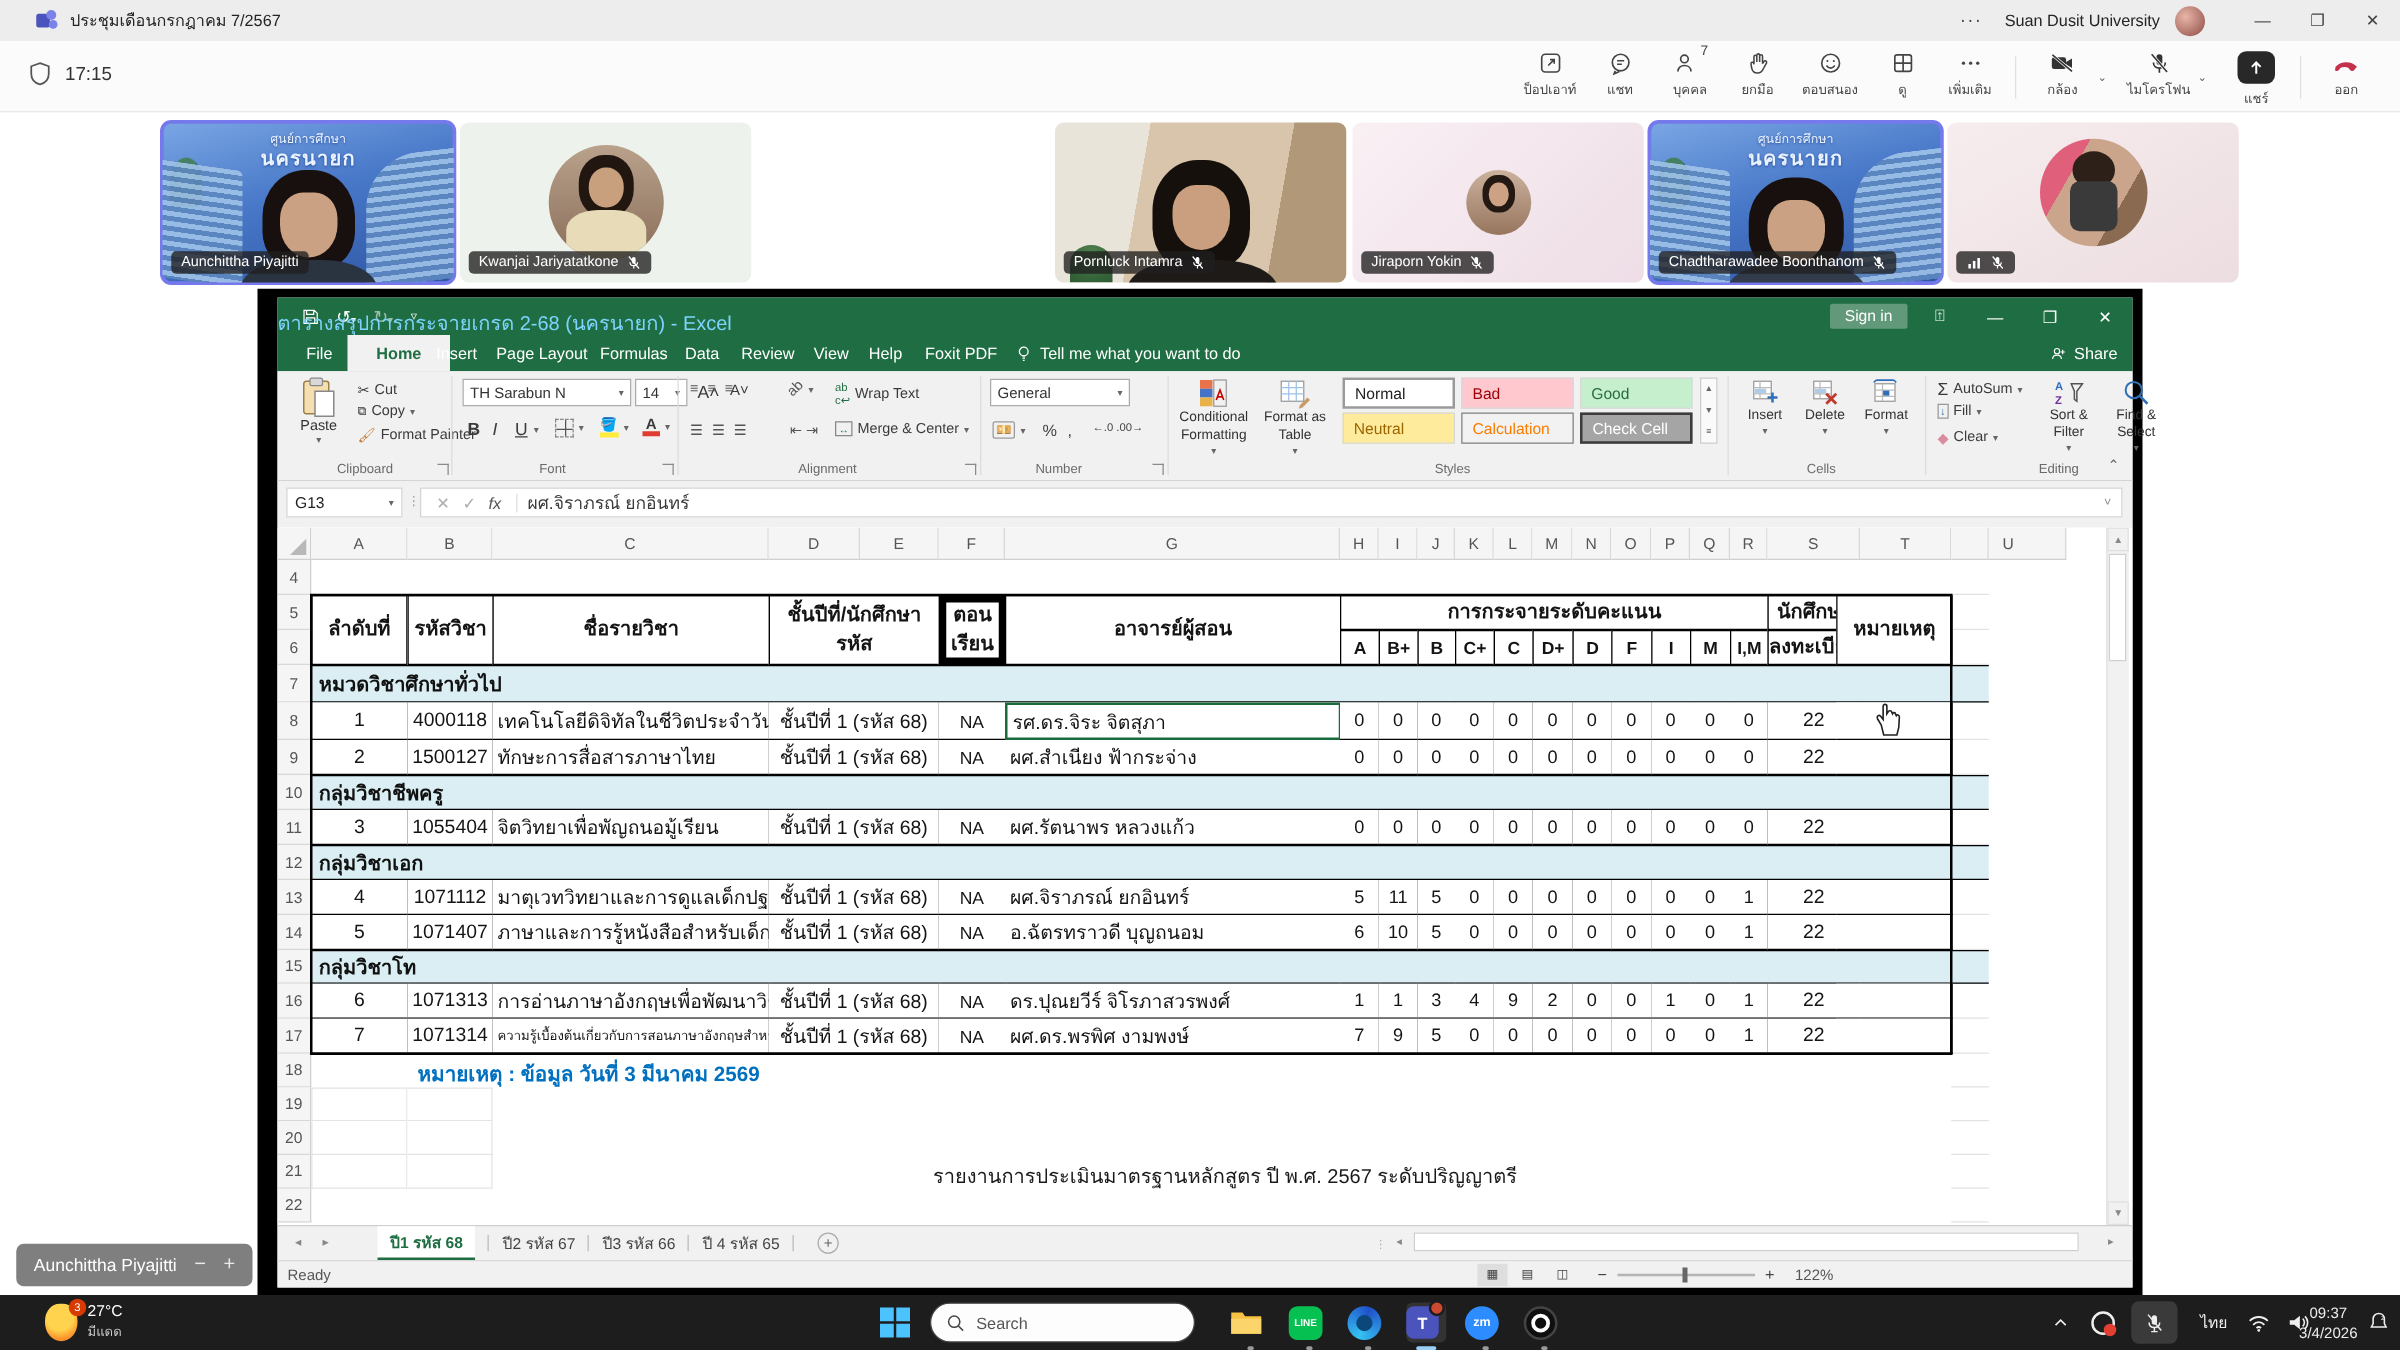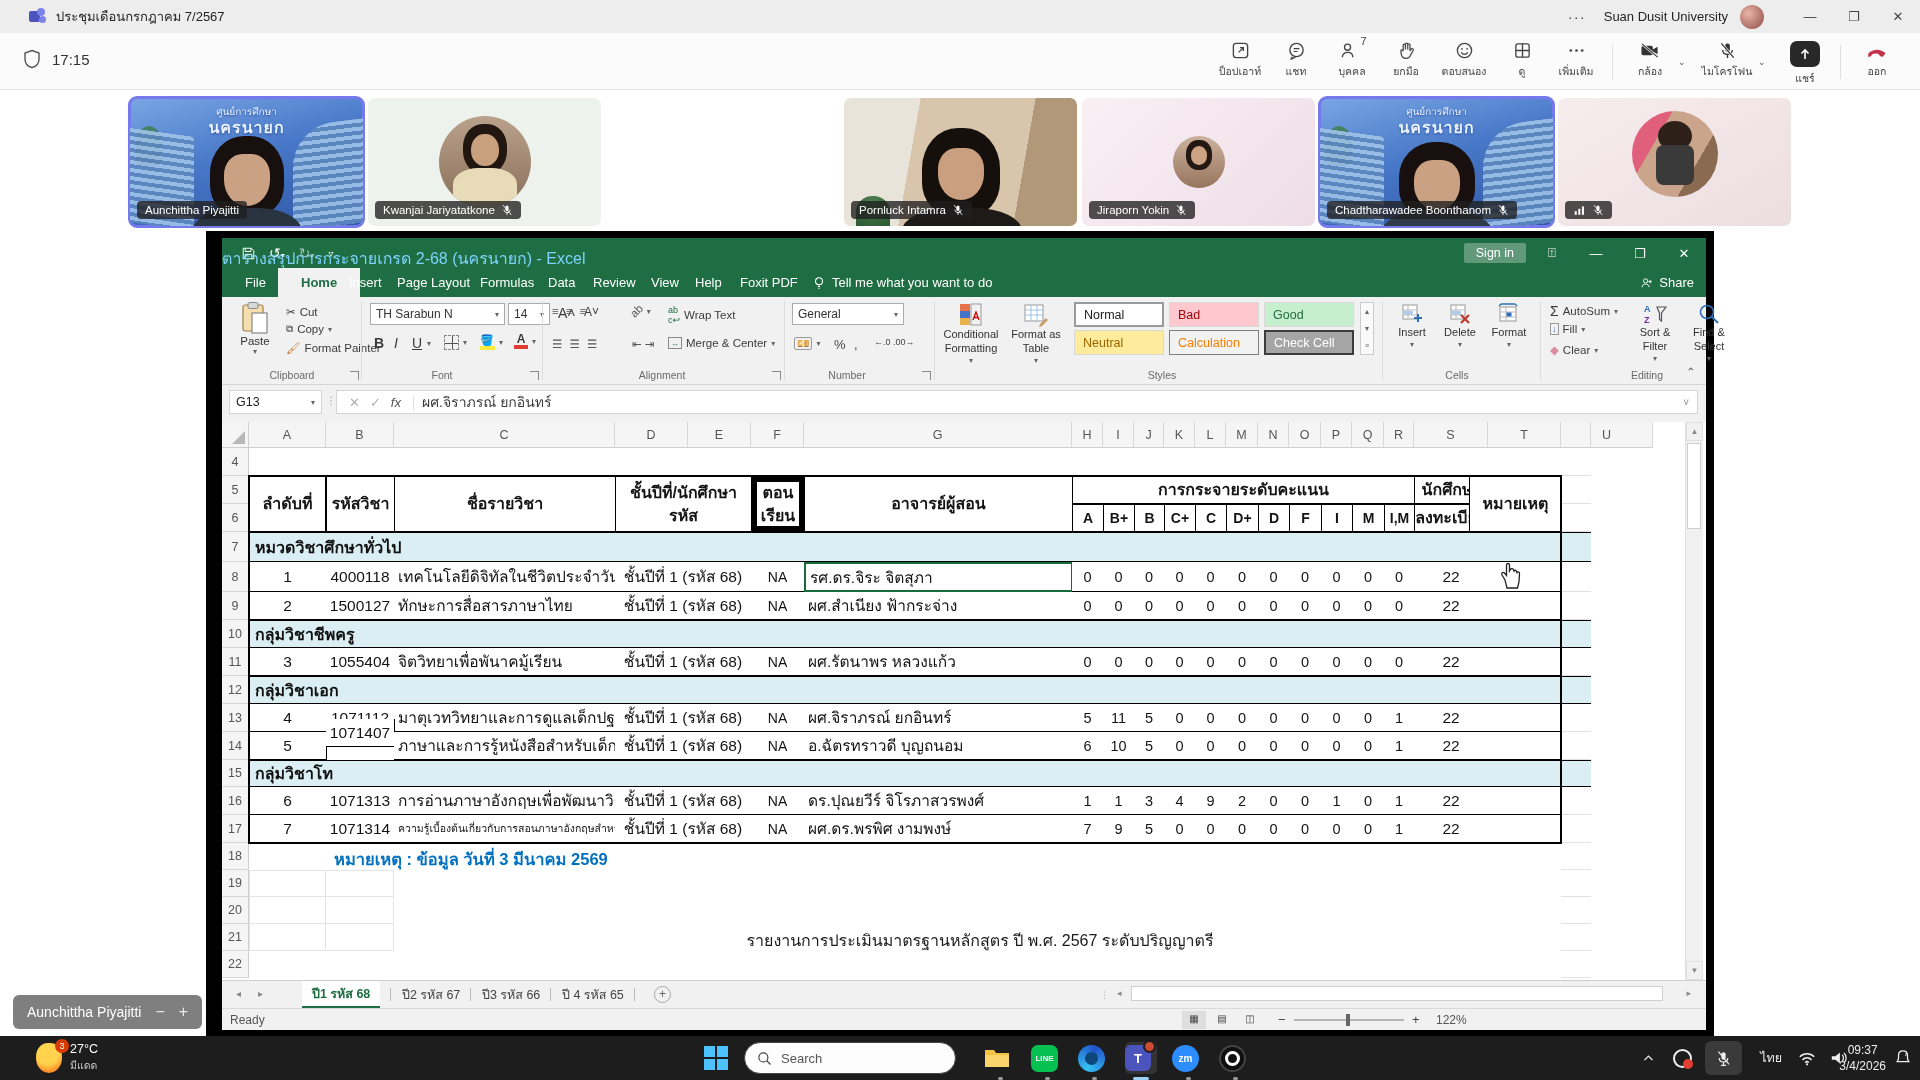--- a/index.html
+++ b/index.html
@@ -760,21 +760,21 @@
         <div class="cell ctr" style="left:1067px;top:170px;width:33px;height:28px;font-size:14.5px">0</div>
         <div class="cell ctr" style="left:1099px;top:170px;width:32px;height:28px;font-size:14.5px">0</div>
         <div class="cell ctr" style="left:1130px;top:170px;width:33px;height:28px;font-size:14.5px">0</div>
         <div class="cell ctr" style="left:1162px;top:170px;width:31px;height:28px;font-size:14.5px">0</div>
         <div class="cell ctr" style="left:1192px;top:170px;width:75px;height:28px;font-size:15.5px">22</div>
         <div class="cell ctr" style="left:1266px;top:170px;width:74px;height:28px;font-size:15.5px">22</div>
         <div class="cell ctr" style="left:1247px;top:170px;width:93px;height:28px;font-size:15.5px"></div>
         <div class="band" style="left:27px;top:198px;width:1342px;height:28px">กลุ่มวิชาชีพครู</div>
         <div class="cell ctr" style="left:27px;top:226px;width:78px;height:28px;font-size:15.5px">3</div>
         <div class="cell ctr" style="left:104px;top:226px;width:69px;height:28px;font-size:15.5px">1055404</div>
-        <div class="cell pad" style="left:172px;top:226px;width:222px;height:28px;font-size:15.5px">จิตวิทยาเพื่อพันาคมู้เรียน</div>
+        <div class="cell pad" style="left:172px;top:226px;width:222px;height:28px;font-size:15.5px">จิตวิทยาเพื่อพัญถนอมู้เรียน</div>
         <div class="cell ctr" style="left:393px;top:226px;width:137px;height:28px;font-size:15.5px">ชั้นปีที่ 1 (รหัส 68)</div>
         <div class="cell ctr" style="left:529px;top:226px;width:54px;height:28px;font-size:14px">NA</div>
         <div class="cell pad" style="left:582px;top:226px;width:269px;height:28px;font-size:15.5px">ผศ.รัตนาพร หลวงแก้ว</div>
         <div class="cell ctr" style="left:850px;top:226px;width:32px;height:28px;font-size:14.5px">0</div>
         <div class="cell ctr" style="left:881px;top:226px;width:32px;height:28px;font-size:14.5px">0</div>
         <div class="cell ctr" style="left:912px;top:226px;width:31px;height:28px;font-size:14.5px">0</div>
         <div class="cell ctr" style="left:942px;top:226px;width:32px;height:28px;font-size:14.5px">0</div>
         <div class="cell ctr" style="left:973px;top:226px;width:32px;height:28px;font-size:14.5px">0</div>
         <div class="cell ctr" style="left:1004px;top:226px;width:33px;height:28px;font-size:14.5px">0</div>
         <div class="cell ctr" style="left:1036px;top:226px;width:32px;height:28px;font-size:14.5px">0</div>
@@ -800,21 +800,21 @@
         <div class="cell ctr" style="left:1004px;top:282px;width:33px;height:28px;font-size:14.5px">0</div>
         <div class="cell ctr" style="left:1036px;top:282px;width:32px;height:28px;font-size:14.5px">0</div>
         <div class="cell ctr" style="left:1067px;top:282px;width:33px;height:28px;font-size:14.5px">0</div>
         <div class="cell ctr" style="left:1099px;top:282px;width:32px;height:28px;font-size:14.5px">0</div>
         <div class="cell ctr" style="left:1130px;top:282px;width:33px;height:28px;font-size:14.5px">0</div>
         <div class="cell ctr" style="left:1162px;top:282px;width:31px;height:28px;font-size:14.5px">1</div>
         <div class="cell ctr" style="left:1192px;top:282px;width:75px;height:28px;font-size:15.5px">22</div>
         <div class="cell ctr" style="left:1266px;top:282px;width:74px;height:28px;font-size:15.5px">22</div>
         <div class="cell ctr" style="left:1247px;top:282px;width:93px;height:28px;font-size:15.5px"></div>
         <div class="cell ctr" style="left:27px;top:310px;width:78px;height:28px;font-size:15.5px">5</div>
-        <div class="cell ctr" style="left:104px;top:297px;width:69px;height:28px;font-size:15.5px">1071407</div>
+        <div class="cell ctr" style="left:104px;top:310px;width:69px;height:28px;font-size:15.5px">1071407</div>
         <div class="cell pad" style="left:172px;top:310px;width:222px;height:28px;font-size:15.5px">ภาษาและการรู้หนังสือสำหรับเด็กปฐม</div>
         <div class="cell ctr" style="left:393px;top:310px;width:137px;height:28px;font-size:15.5px">ชั้นปีที่ 1 (รหัส 68)</div>
         <div class="cell ctr" style="left:529px;top:310px;width:54px;height:28px;font-size:14px">NA</div>
         <div class="cell pad" style="left:582px;top:310px;width:269px;height:28px;font-size:15.5px">อ.ฉัตรทราวดี บุญถนอม</div>
         <div class="cell ctr" style="left:850px;top:310px;width:32px;height:28px;font-size:14.5px">6</div>
         <div class="cell ctr" style="left:881px;top:310px;width:32px;height:28px;font-size:14.5px">10</div>
         <div class="cell ctr" style="left:912px;top:310px;width:31px;height:28px;font-size:14.5px">5</div>
         <div class="cell ctr" style="left:942px;top:310px;width:32px;height:28px;font-size:14.5px">0</div>
         <div class="cell ctr" style="left:973px;top:310px;width:32px;height:28px;font-size:14.5px">0</div>
         <div class="cell ctr" style="left:1004px;top:310px;width:33px;height:28px;font-size:14.5px">0</div>

